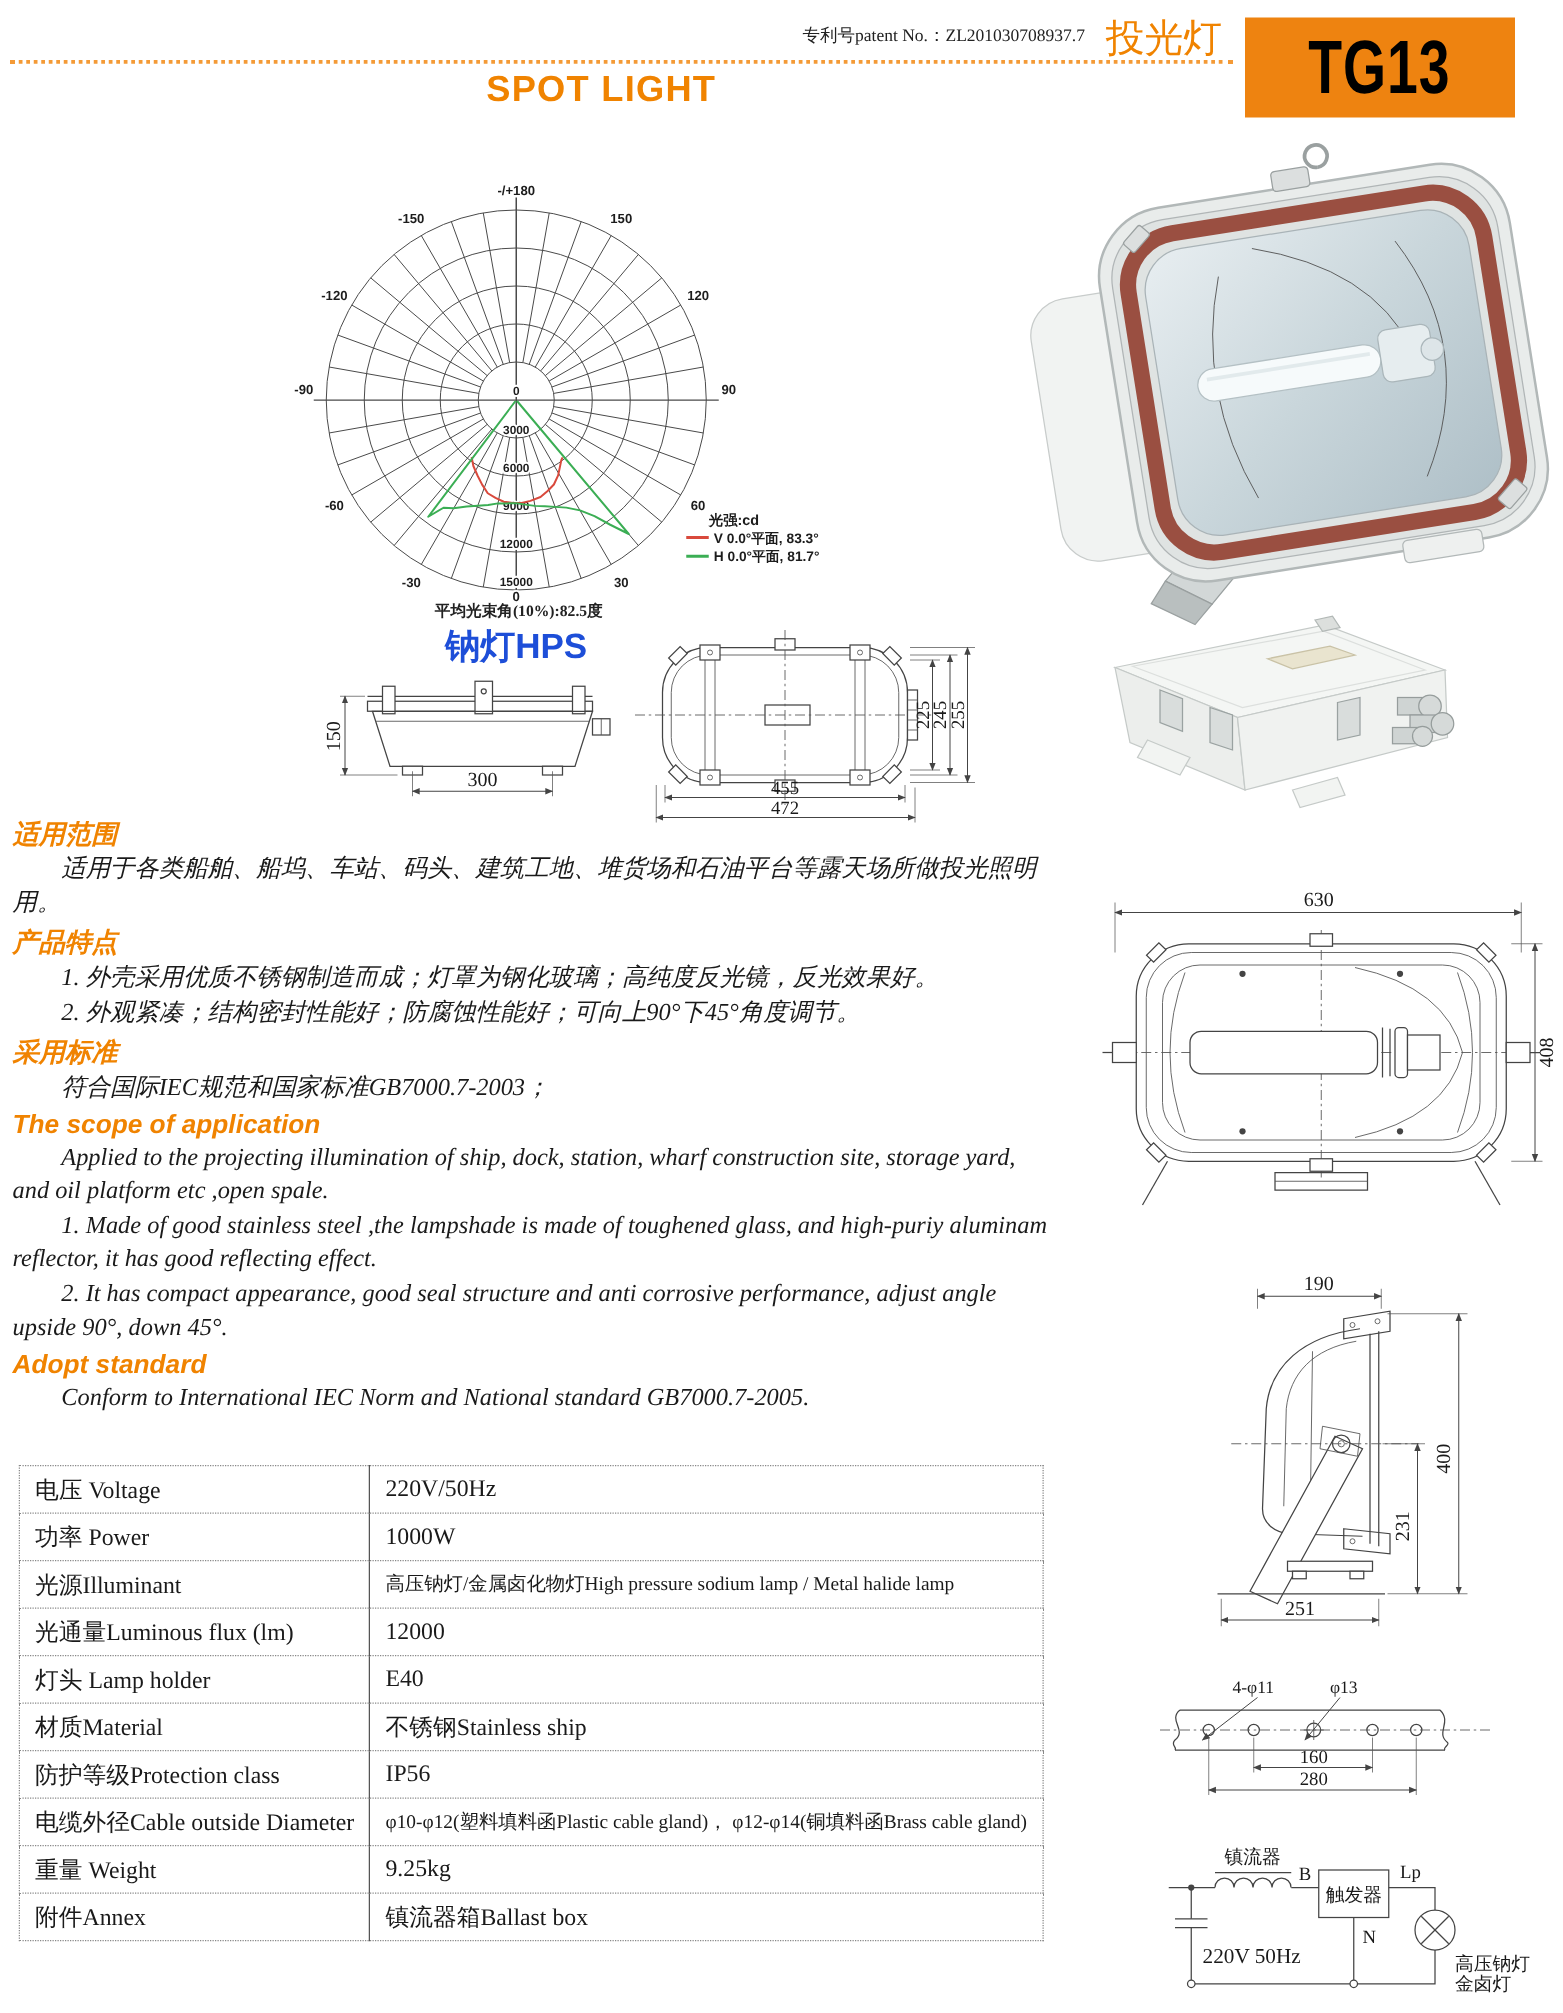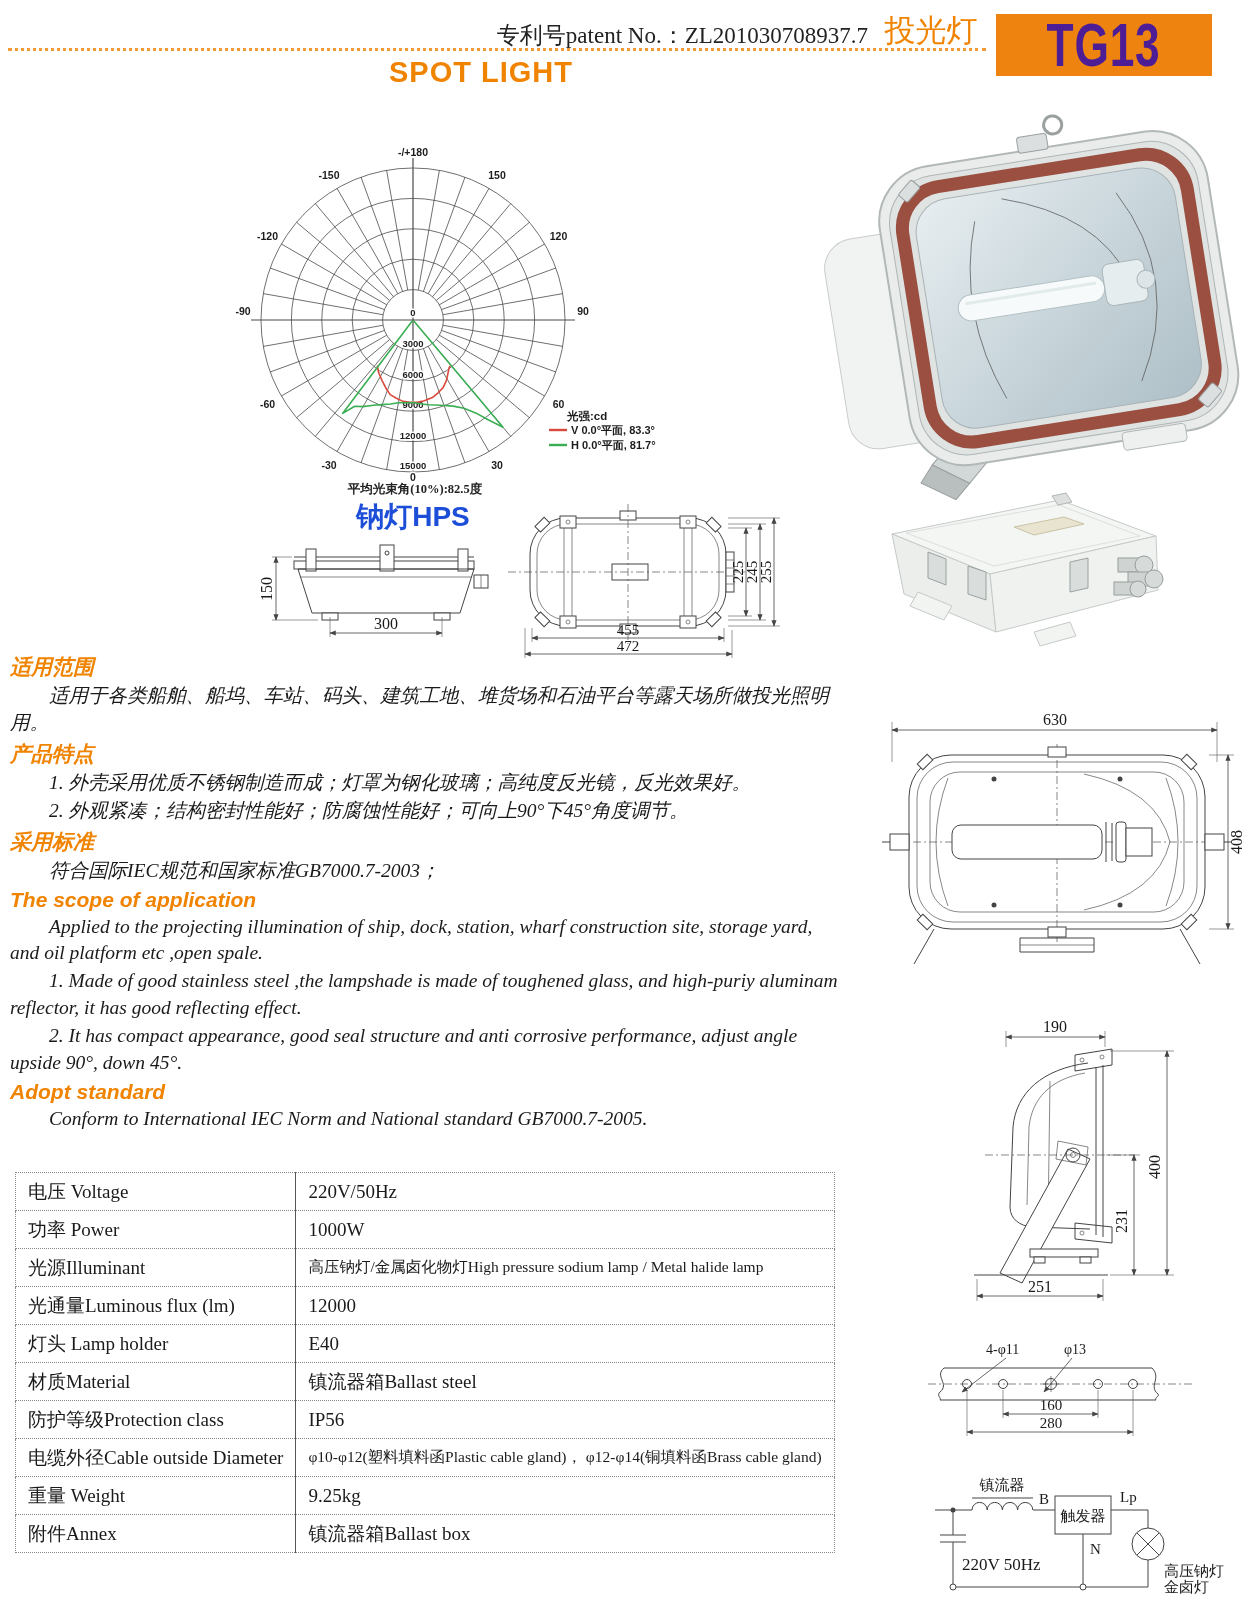--- a/index.html
+++ b/index.html
@@ -1,26 +1,26 @@
 <!DOCTYPE html>
 <html><head>
 <meta charset="utf-8">
 <style>
   html,body{margin:0;padding:0;background:#fff;}
   .page{position:relative;width:1250px;height:1610px;background:#fff;overflow:hidden;
         font-family:"Liberation Serif",serif;color:#1a1a1a;}
   
-  .hdr-patent{position:absolute;top:20px;left:0;width:868px;text-align:right;font-size:23px;color:#222;}
+  .hdr-patent{position:absolute;top:20px;left:0;width:868px;text-align:right;font-size:14px;color:#222;}
   .hdr-cat-cn{position:absolute;top:10px;left:876px;width:110px;text-align:center;
               font-family:"Liberation Sans",sans-serif;font-weight:normal;font-size:31px;color:#F08300;}
   .hdr-dotline{position:absolute;top:48px;left:8px;width:978px;border-top:3px dotted #F49A36;}
   .hdr-cat-en{position:absolute;top:56px;left:0;width:962px;text-align:center;
               font-family:"Liberation Sans",sans-serif;font-weight:bold;font-size:29px;color:#F08300;letter-spacing:1px;}
-  .hdr-model{position:absolute;left:996px;top:14px;width:216px;height:62px;background:#EE8310;
-             display:flex;align-items:center;justify-content:center;color:#4c1d95;
+  .hdr-model{position:absolute;left:996px;top:14px;width:216px;height:80px;background:#EE8310;
+             display:flex;align-items:center;justify-content:center;color:#000000;
              font-family:"Liberation Sans",sans-serif;font-weight:bold;font-size:54px;
              transform-origin:center;letter-spacing:1px;}
   .hdr-model span{display:inline-block;transform:scale(0.82,1.12);}
   
   #polar-svg{position:absolute;left:233px;top:128px;}
   .chart-footnote{position:absolute;left:295px;top:481px;width:240px;text-align:center;
                   font-size:12.5px;font-weight:bold;color:#222;}
   .chart-title{position:absolute;left:300px;top:498px;width:226px;text-align:center;
                font-family:"Liberation Sans",sans-serif;font-weight:bold;font-size:28px;color:#1d4ed8;}
   
@@ -450,21 +450,21 @@
         <tr>
           <td>光通量Luminous flux (lm)</td>
           <td>12000</td>
         </tr>
         <tr>
           <td>灯头 Lamp holder</td>
           <td>E40</td>
         </tr>
         <tr>
           <td>材质Material</td>
-          <td>镇流器箱Ballast steel</td>
+          <td>不锈钢Stainless ship</td>
         </tr>
         <tr>
           <td>防护等级Protection class</td>
           <td>IP56</td>
         </tr>
         <tr>
           <td>电缆外径Cable outside Diameter</td>
           <td class="shrink">φ10-φ12(塑料填料函Plastic cable gland)， φ12-φ14(铜填料函Brass cable gland)</td>
         </tr>
         <tr>

